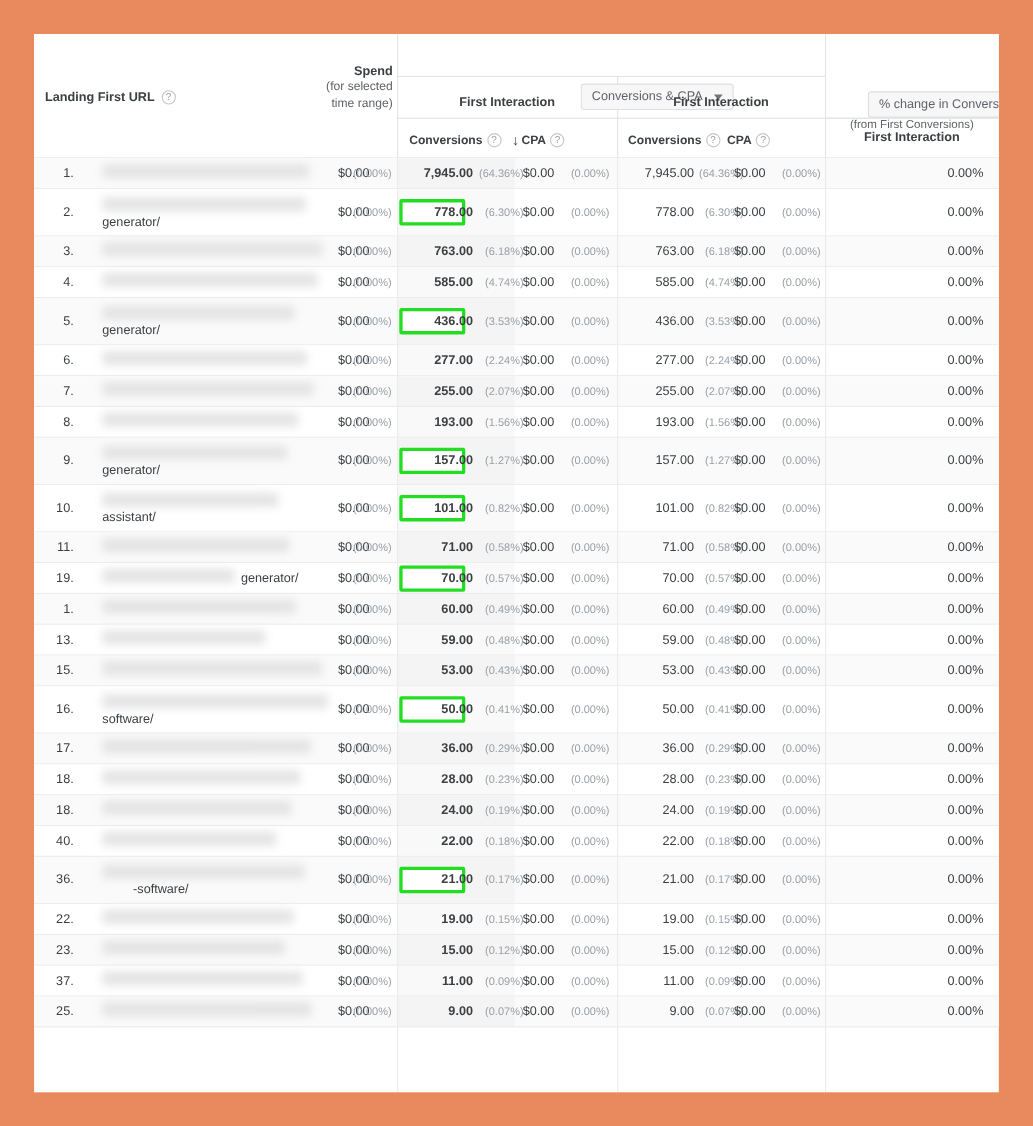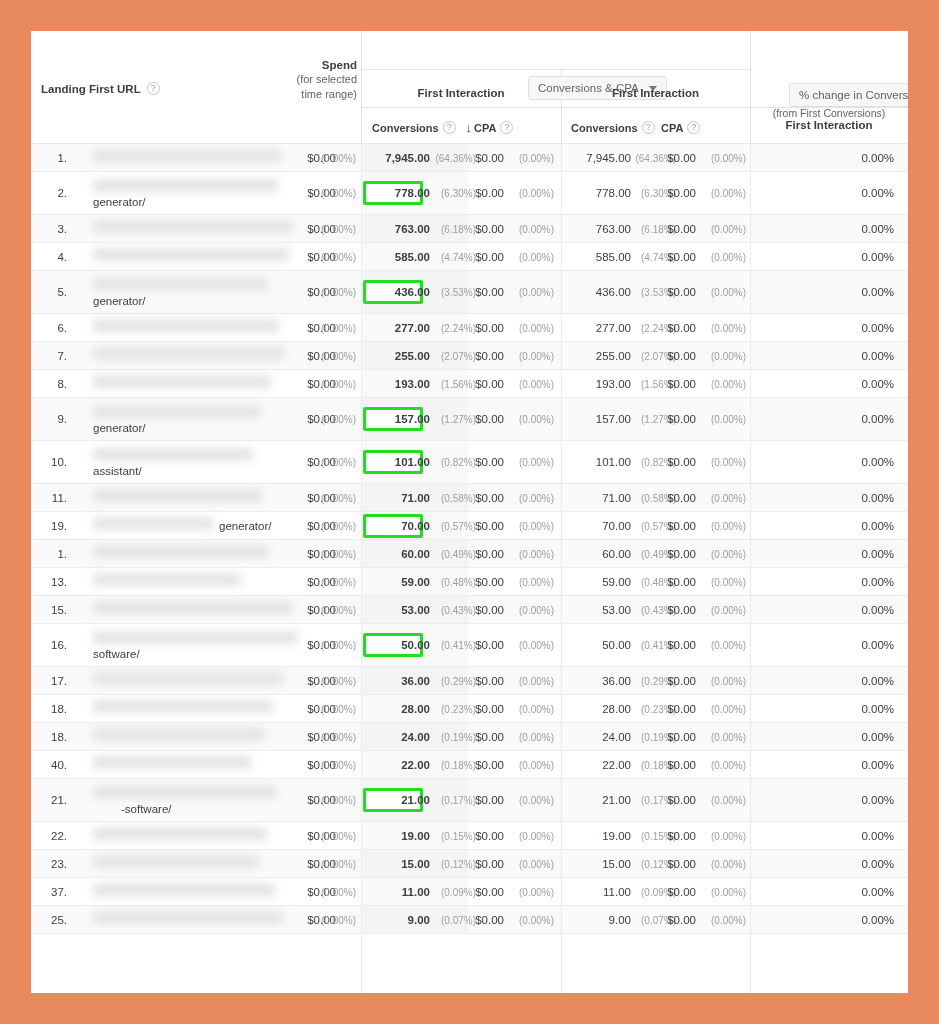--- a/index.html
+++ b/index.html
@@ -704,21 +704,21 @@
           <div class="money" style="left: 405px;">$0.00</div>
           <div class="pct" style="left: 478px;">(0.00%)</div>
           <div class="conv" style="left: 532px; font-weight: normal;">22.00</div>
           <div class="pct" style="left: 600px;">(0.18%)</div>
           <div class="money" style="left: 597px;">$0.00</div>
           <div class="pct" style="left: 670px;">(0.00%)</div>
           <div class="changeval">0.00%</div>
         </div>
         <div class="row h2 alt">
           <div class="sortshade"></div>
-          <div class="cell idx">21.</div>
+          <div class="cell idx">36.</div>
           <div class="blurbox" style="width: 184px;"></div>
           <div class="urlsuffix" style="left: 90px;">-software/</div>
           <div class="money" style="left: 237px;">$0.00</div>
           <div class="pct" style="left: 280px;">(0.00%)</div>
           <div class="hl"></div>
           <div class="conv" style="left: 331px;">21.00</div>
           <div class="pct" style="left: 400px;">(0.17%)</div>
           <div class="money" style="left: 405px;">$0.00</div>
           <div class="pct" style="left: 478px;">(0.00%)</div>
           <div class="conv" style="left: 532px; font-weight: normal;">21.00</div>

